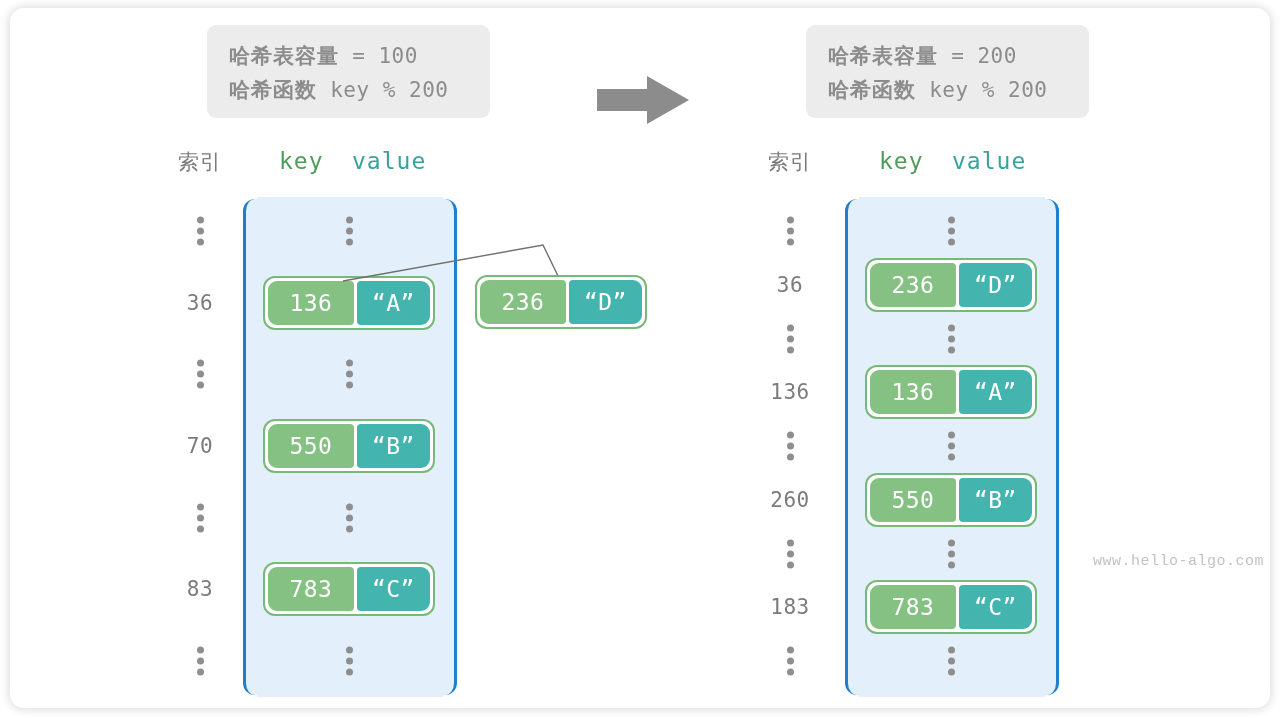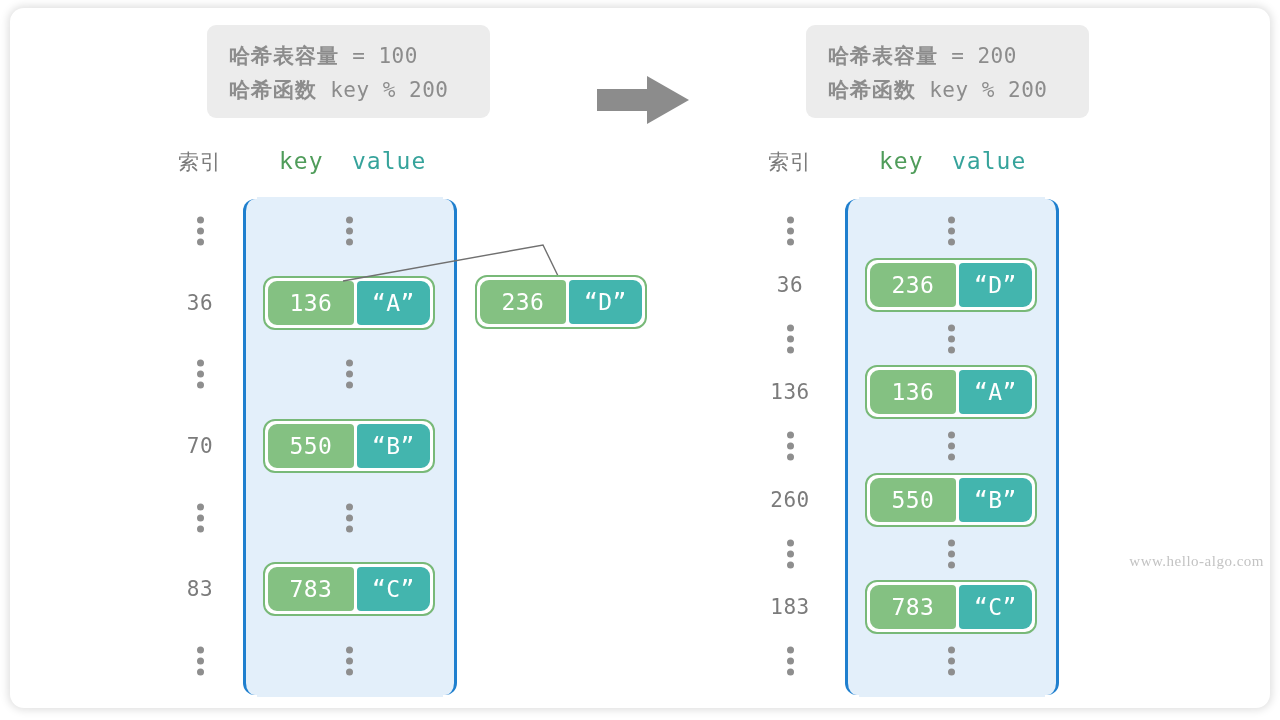--- a/index.html
+++ b/index.html
@@ -209,21 +209,21 @@
     width: 1280px;
     height: 720px;
     pointer-events: none;
   }
 
   
   #watermark {
     position: absolute;
     right: 28px;
     bottom: 18px;
-    font-family: Liberation Serif, serif;
+    font-family: Liberation Mono, monospace;
     font-size: 15px;
     color: #c3c3c3;
     letter-spacing: 0.5px;
     white-space: nowrap;
   }
 </style>
 </head>
 <body>
 
 <div id="canvas">

